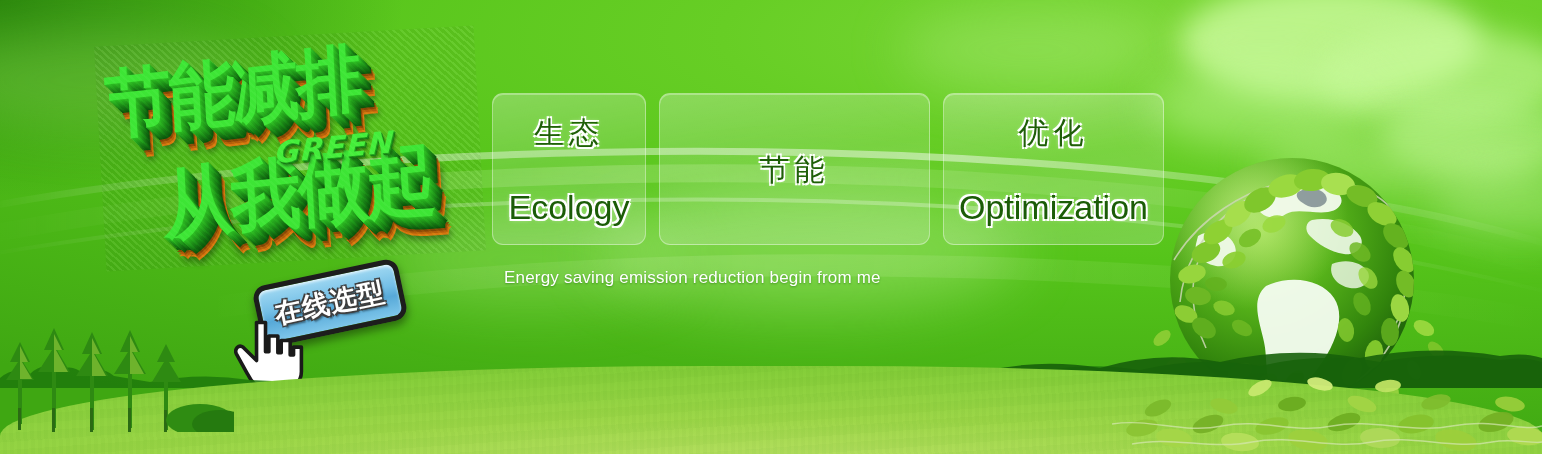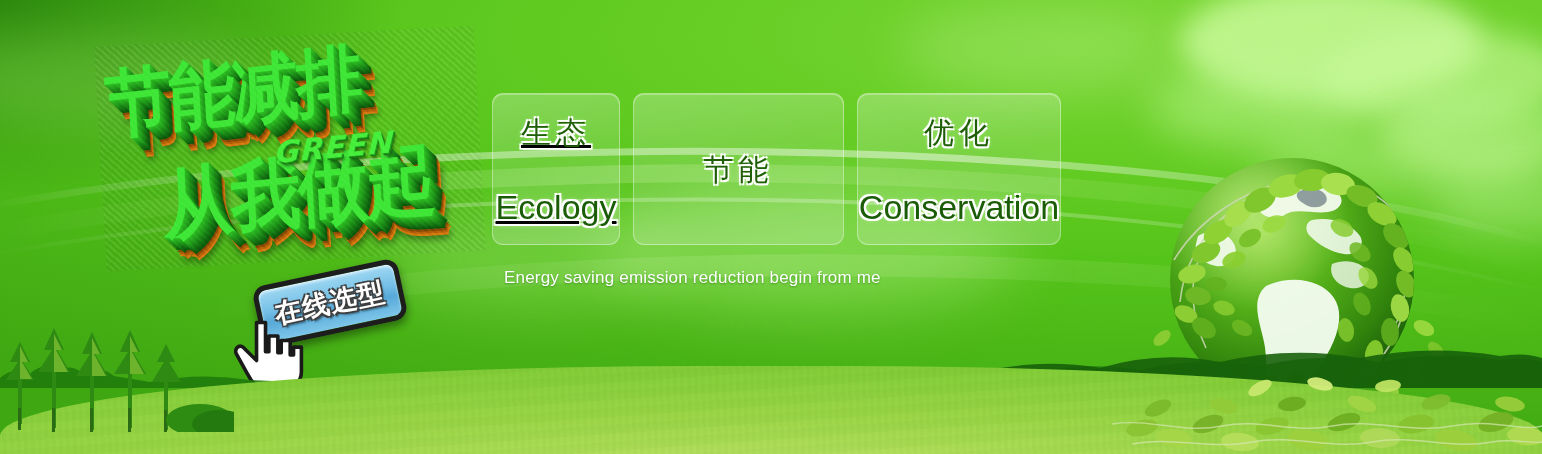--- a/index.html
+++ b/index.html
@@ -141,23 +141,23 @@
   .cards{position:absolute;left:492px;top:93px;height:152px;display:flex;gap:13px;}
   .card{
     position:relative;
     border-radius:11px;
     background:linear-gradient(170deg, rgba(255,255,255,.26) 0%, rgba(255,255,255,.13) 45%, rgba(255,255,255,.20) 100%);
     border:1px solid rgba(255,255,255,.36);
     box-shadow:inset 0 1px 0 rgba(255,255,255,.30);
     display:flex;flex-direction:column;align-items:center;justify-content:center;
     padding:14px 18px;
   }
-  .card-1{width:128px;text-decoration:underline;}
-  .card-2{width:211px;}
-  .card-3{width:204px;}
+  .card-1{width:154px;}
+  .card-2{width:271px;}
+  .card-3{width:221px;}
   .card-cn{
     font-family:"DejaVu Sans","Liberation Sans",sans-serif;
     font-size:30px;font-weight:normal;color:#1f5f08;
     letter-spacing:5px;
     margin-top:2px;
     text-shadow:-1.6px -1.6px 0 #fff, 1.6px -1.6px 0 #fff,
                 -1.6px 1.6px 0 #fff, 1.6px 1.6px 0 #fff,
                  0 0 4px rgba(255,255,255,.9);
   }
   .card-en{
@@ -245,21 +245,21 @@
   <div class="cards">
     <div class="card card-1">
       <div class="card-cn">生态</div>
       <div class="card-en">Ecology</div>
     </div>
     <div class="card card-2">
       <div class="card-cn">节能</div>
     </div>
     <div class="card card-3">
       <div class="card-cn">优化</div>
-      <div class="card-en">Conservation</div>
+      <div class="card-en">Optimization</div>
     </div>
   </div>
 
   <div class="tagline">Energy saving emission reduction begin from me</div>
 
   <div class="globe-wrap">
     <div class="globe-shadow"></div>
     <svg viewBox="0 0 300 300" width="300" height="300">
       <defs>
         <radialGradient id="gsphere" cx="38%" cy="30%" r="78%">

